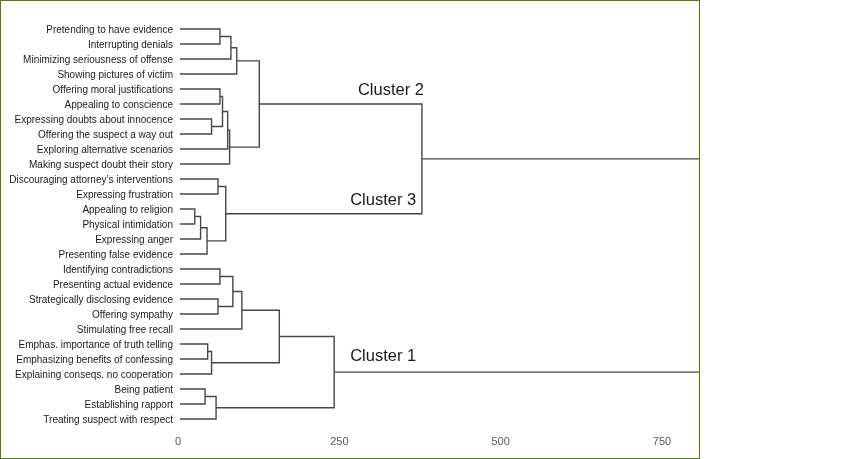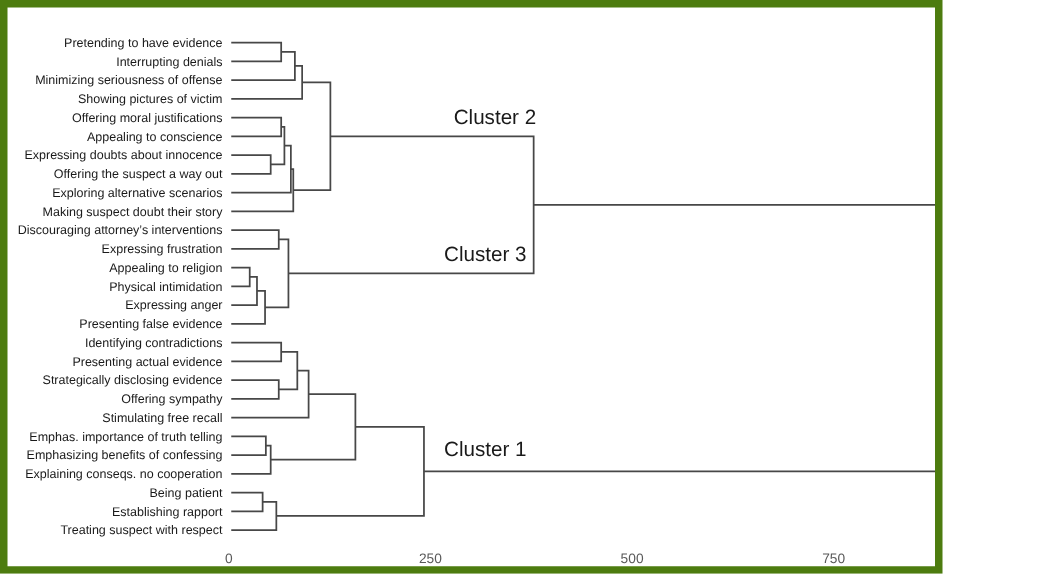--- a/index.html
+++ b/index.html
@@ -1,21 +1,21 @@
 <!DOCTYPE html>
 <html><head>
 <meta charset="utf-8">
 <style>
   html, body { margin: 0; padding: 0; background: #ffffff; }
   .canvas {
     position: relative;
-    width: 754px;
+    width: 700px;
     height: 459px;
     background: #ffffff;
-    border: 6px solid #4d7c0f;
+    border: 1px solid #4d7c0f;
     box-sizing: border-box;
     overflow: hidden;
     font-family: "Liberation Sans", sans-serif;
   }
   svg text { user-select: none; }
 </style>
 </head>
 <body>
 
 <div class="canvas">

